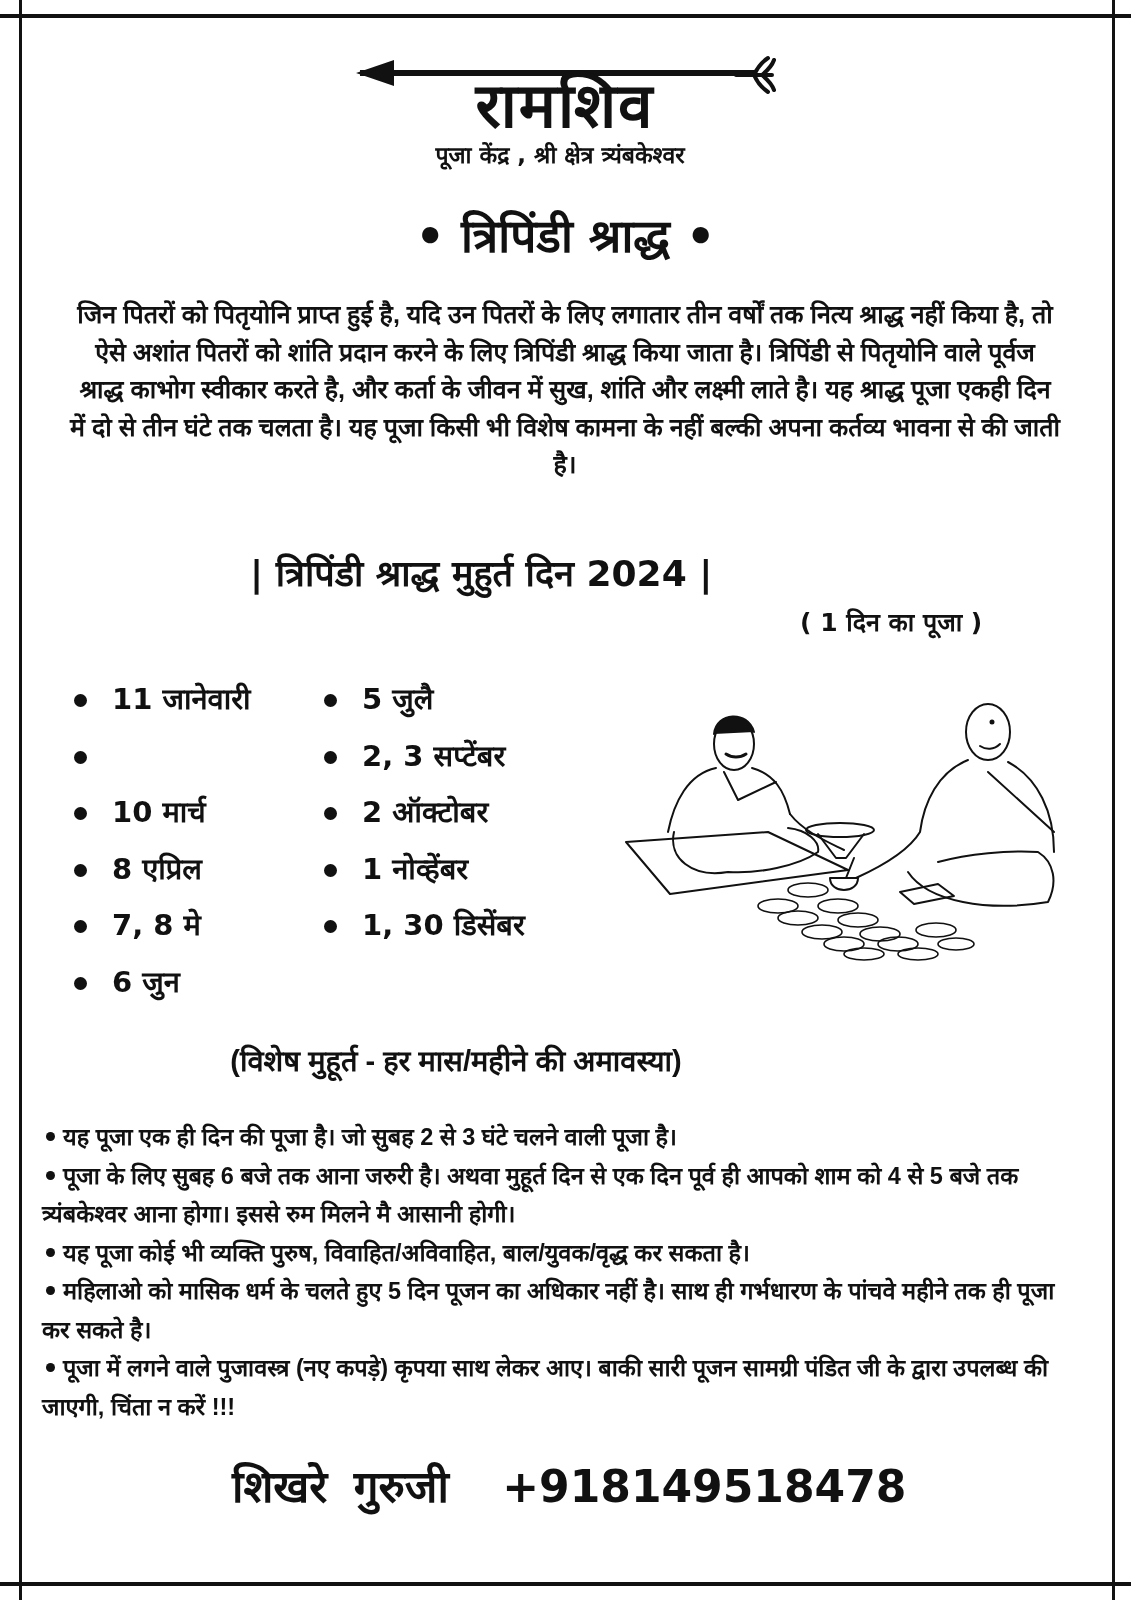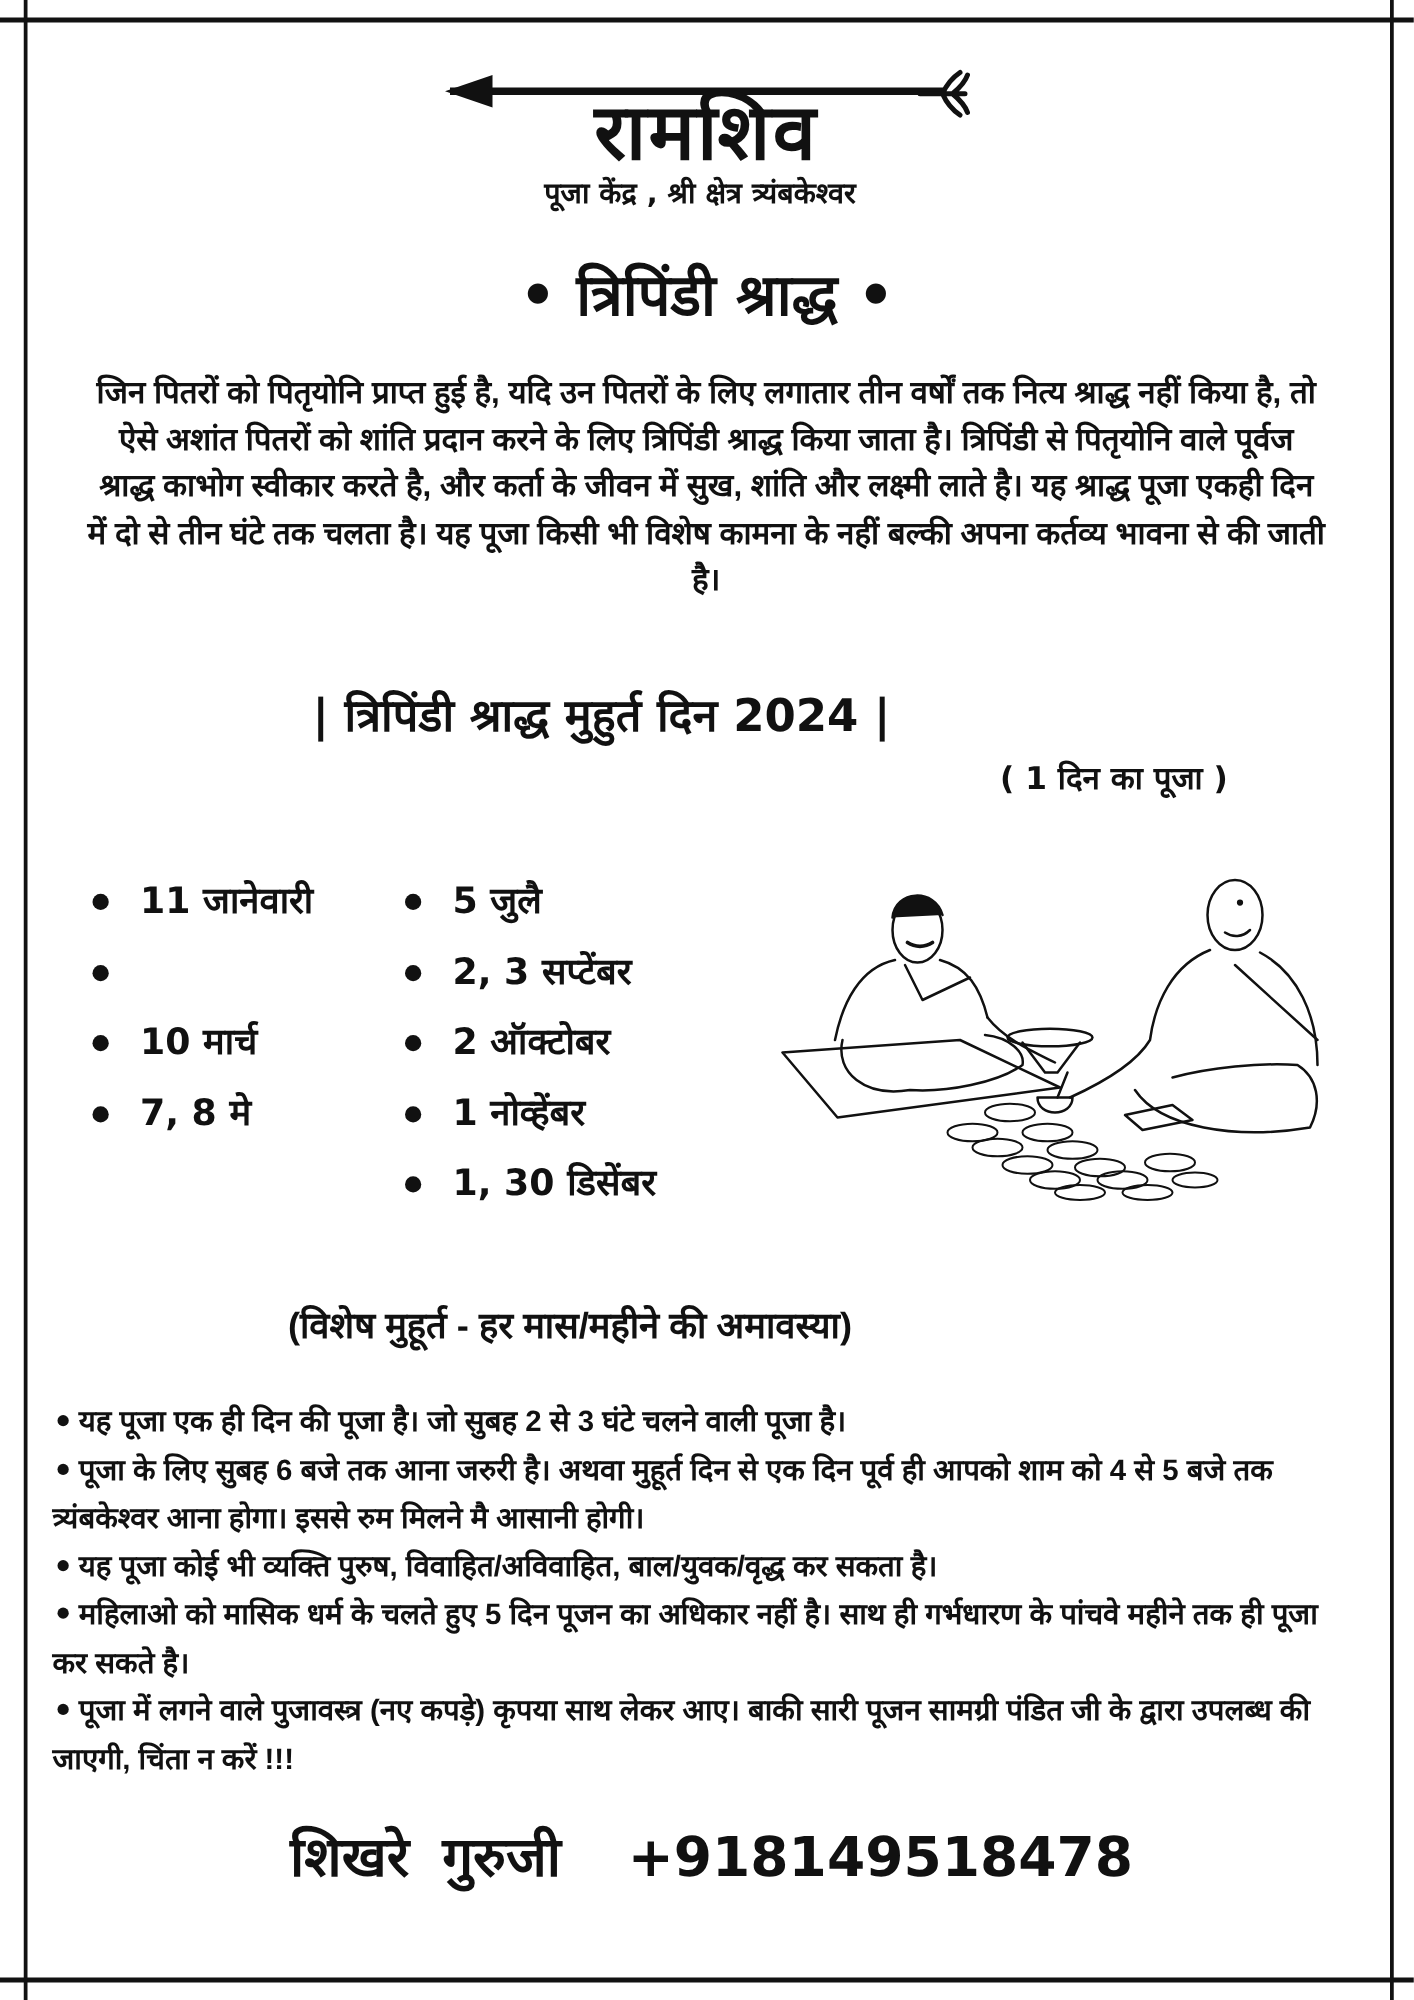--- a/index.html
+++ b/index.html
@@ -38,21 +38,21 @@
   }
   .muhurat-head {
     position: absolute; left: 250px; top: 548px; width: 640px;
     font-weight: bold; font-size: 36px; line-height: 52px; white-space: nowrap;
   }
   .one-day {
     position: absolute; left: 800px; top: 605px; width: 270px; text-align: left;
     font-weight: bold; font-size: 25px; line-height: 36px; white-space: nowrap;
   }
 
-  .dates { position: absolute; top: 697px; list-style: none; margin: 0; padding: 0; }
+  .dates { position: absolute; top: 676px; list-style: none; margin: 0; padding: 0; }
   .dates.col1 { left: 70px; width: 250px; }
   .dates.col2 { left: 320px; width: 280px; }
   .dates li {
     position: relative; height: 56.5px; padding-left: 42px;
     font-weight: bold; font-size: 29px; line-height: 46px; white-space: nowrap;
   }
   .dates li::before {
     content: ""; position: absolute; left: 4px; top: 18px; width: 13px; height: 13px;
     background: #111; border-radius: 50%;
   }
@@ -97,21 +97,23 @@
 
 <div class="intro">जिन पितरों को पितृयोनि प्राप्त हुई है, यदि उन पितरों के लिए लगातार तीन वर्षों तक नित्य श्राद्ध नहीं किया है, तो ऐसे अशांत पितरों को शांति प्रदान करने के लिए त्रिपिंडी श्राद्ध किया जाता है। त्रिपिंडी से पितृयोनि वाले पूर्वज श्राद्ध काभोग स्वीकार करते है, और कर्ता के जीवन में सुख, शांति और लक्ष्मी लाते है। यह श्राद्ध पूजा एकही दिन में दो से तीन घंटे तक चलता है। यह पूजा किसी भी विशेष कामना के नहीं बल्की अपना कर्तव्य भावना से की जाती है।</div>
 
 <div class="muhurat-head">| त्रिपिंडी श्राद्ध मुहुर्त  दिन 2024 |</div>
 <div class="one-day">( 1 दिन का पूजा )</div>
 
 <ul class="dates col1">
   <li>11 जानेवारी</li>
   <li></li>
   <li>10 मार्च</li>
+  <li>8 एप्रिल</li>
   <li>7, 8 मे</li>
+  <li>6 जुन</li>
 </ul>
 <ul class="dates col2">
   <li>5 जुलै</li>
   <li>2, 3 सप्टेंबर</li>
   <li>2 ऑक्टोबर</li>
   <li>1 नोव्हेंबर</li>
   <li>1, 30 डिसेंबर</li>
 </ul>
 
 <svg class="illustration" viewBox="0 0 450 280" fill="none" stroke="#111" stroke-width="2" stroke-linecap="round" stroke-linejoin="round">

